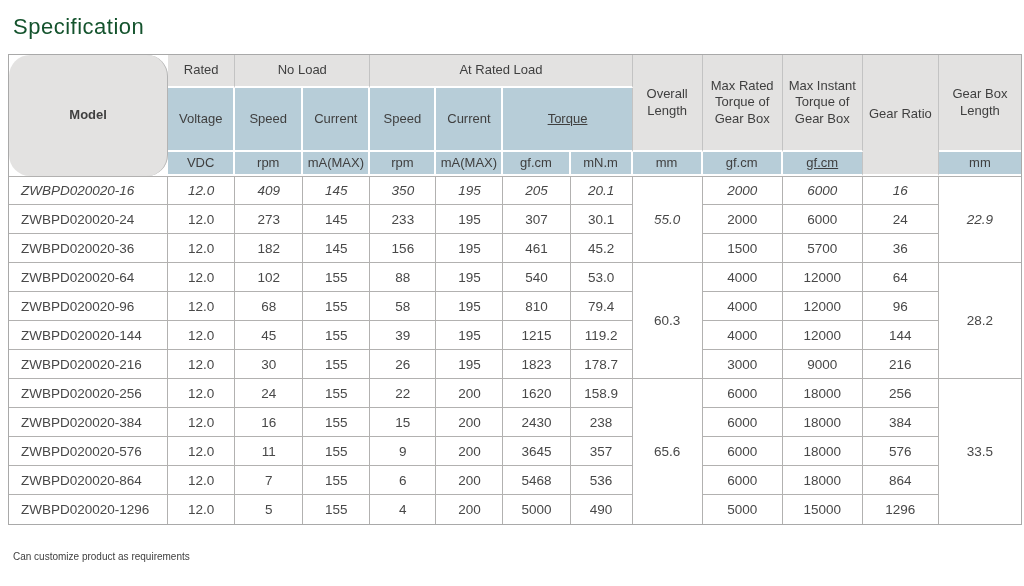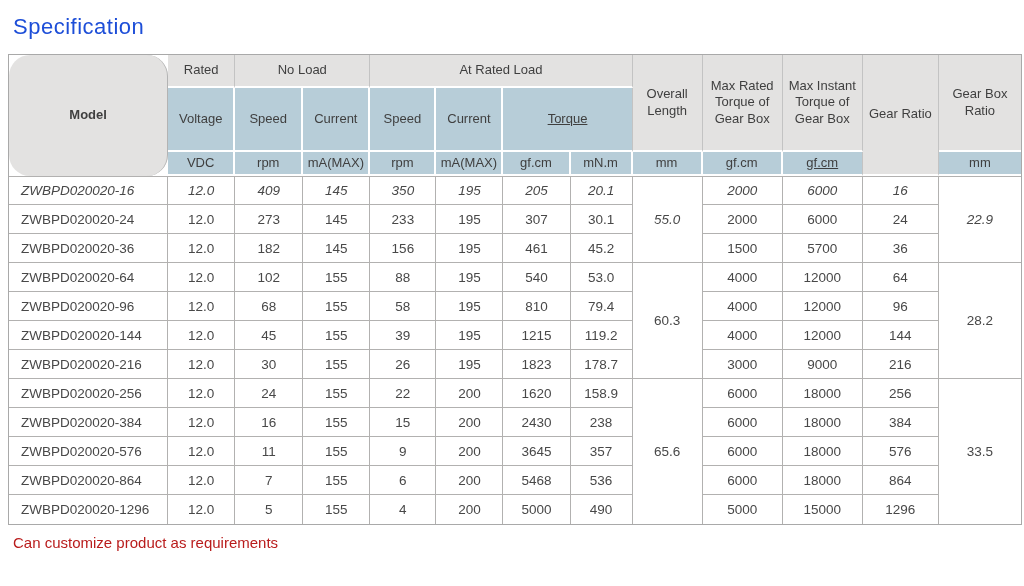--- a/index.html
+++ b/index.html
@@ -8,21 +8,21 @@
     width: 1024px; height: 586px;
     font-family: "Liberation Sans", sans-serif;
     color: #444444;
     overflow: hidden;
   }
   .page { width: 1024px; height: 586px; }
 
   .page-title {
     font-size: 22px;
     font-weight: 400;
-    color: #1d4ed8;
+    color: #14532d;
     margin: 13px 0 0 13px;
     line-height: 28px;
     letter-spacing: 0.5px;
   }
 
   table.spec {
     table-layout: fixed;
     width: 1014px;
     margin: 13px 0 0 8px;
     border-collapse: separate;
@@ -74,23 +74,23 @@
     border-right: 1px solid #b2b1b0;
     border-bottom: 1px solid #b2b1b0;
     background: #ffffff;
   }
   tbody tr:first-child td { border-top: 1px solid #b2b1b0; font-style: italic; }
   tbody tr:last-child td { border-bottom: none; }
   tbody td.model-cell { text-align: left; padding-left: 12px; }
   tbody td.span-bottom { border-bottom: none; }
 
   .footnote {
-    font-size: 15px;
-    color: #b91c1c;
-    margin: 9px 0 0 13px;
+    font-size: 10px;
+    color: #404040;
+    margin: 26px 0 0 13px;
   }
 </style>
 </head>
 <body>
 
 <div class="page">
 
   <div class="page-title">Specification</div>
 
   <table class="spec">
@@ -112,21 +112,21 @@
     <thead>
       <tr>
         <th class="hg model-h" rowspan="3">Model</th>
         <th class="hg r1">Rated</th>
         <th class="hg r1" colspan="2">No Load</th>
         <th class="hg r1" colspan="4">At Rated Load</th>
         <th class="hg" rowspan="2">Overall Length</th>
         <th class="hg" rowspan="2">Max Rated Torque of Gear Box</th>
         <th class="hg" rowspan="2">Max Instant Torque of Gear Box</th>
         <th class="hg" rowspan="3">Gear Ratio</th>
-        <th class="hg last-col" rowspan="2">Gear Box Ratio</th>
+        <th class="hg last-col" rowspan="2">Gear Box Length</th>
       </tr>
       <tr>
         <th class="hb r2">Voltage</th>
         <th class="hb r2">Speed</th>
         <th class="hb r2">Current</th>
         <th class="hb r2">Speed</th>
         <th class="hb r2">Current</th>
         <th class="hb r2 adj-gray" colspan="2">Torque</th>
       </tr>
       <tr>

